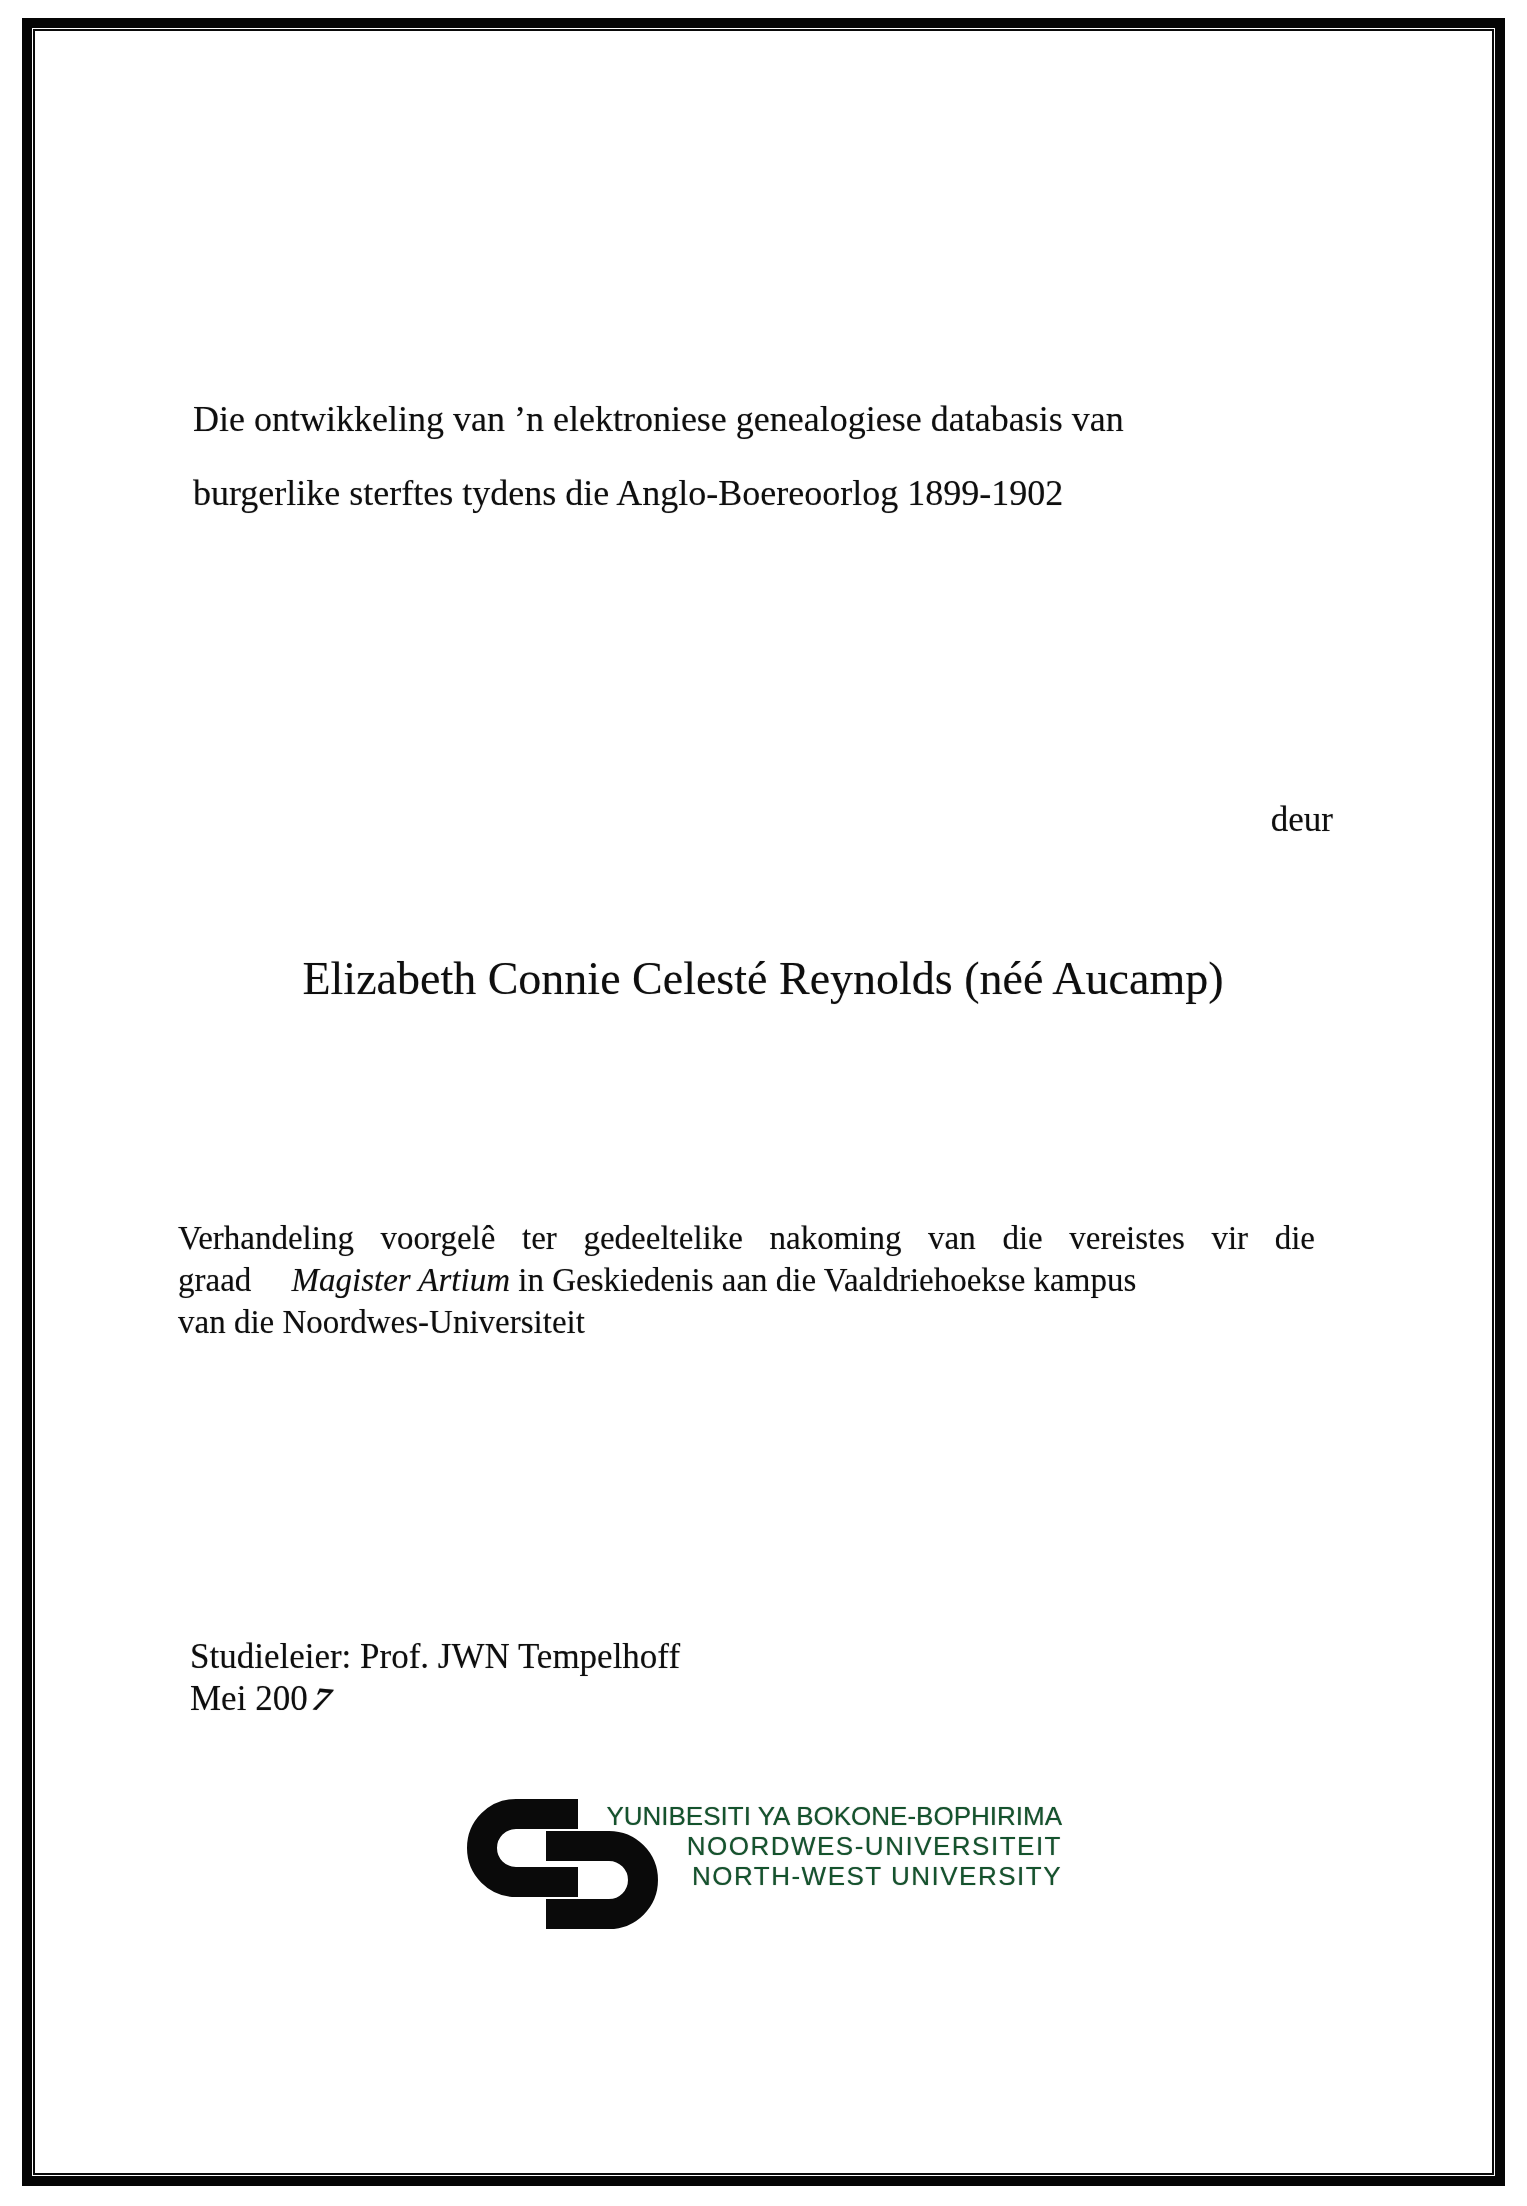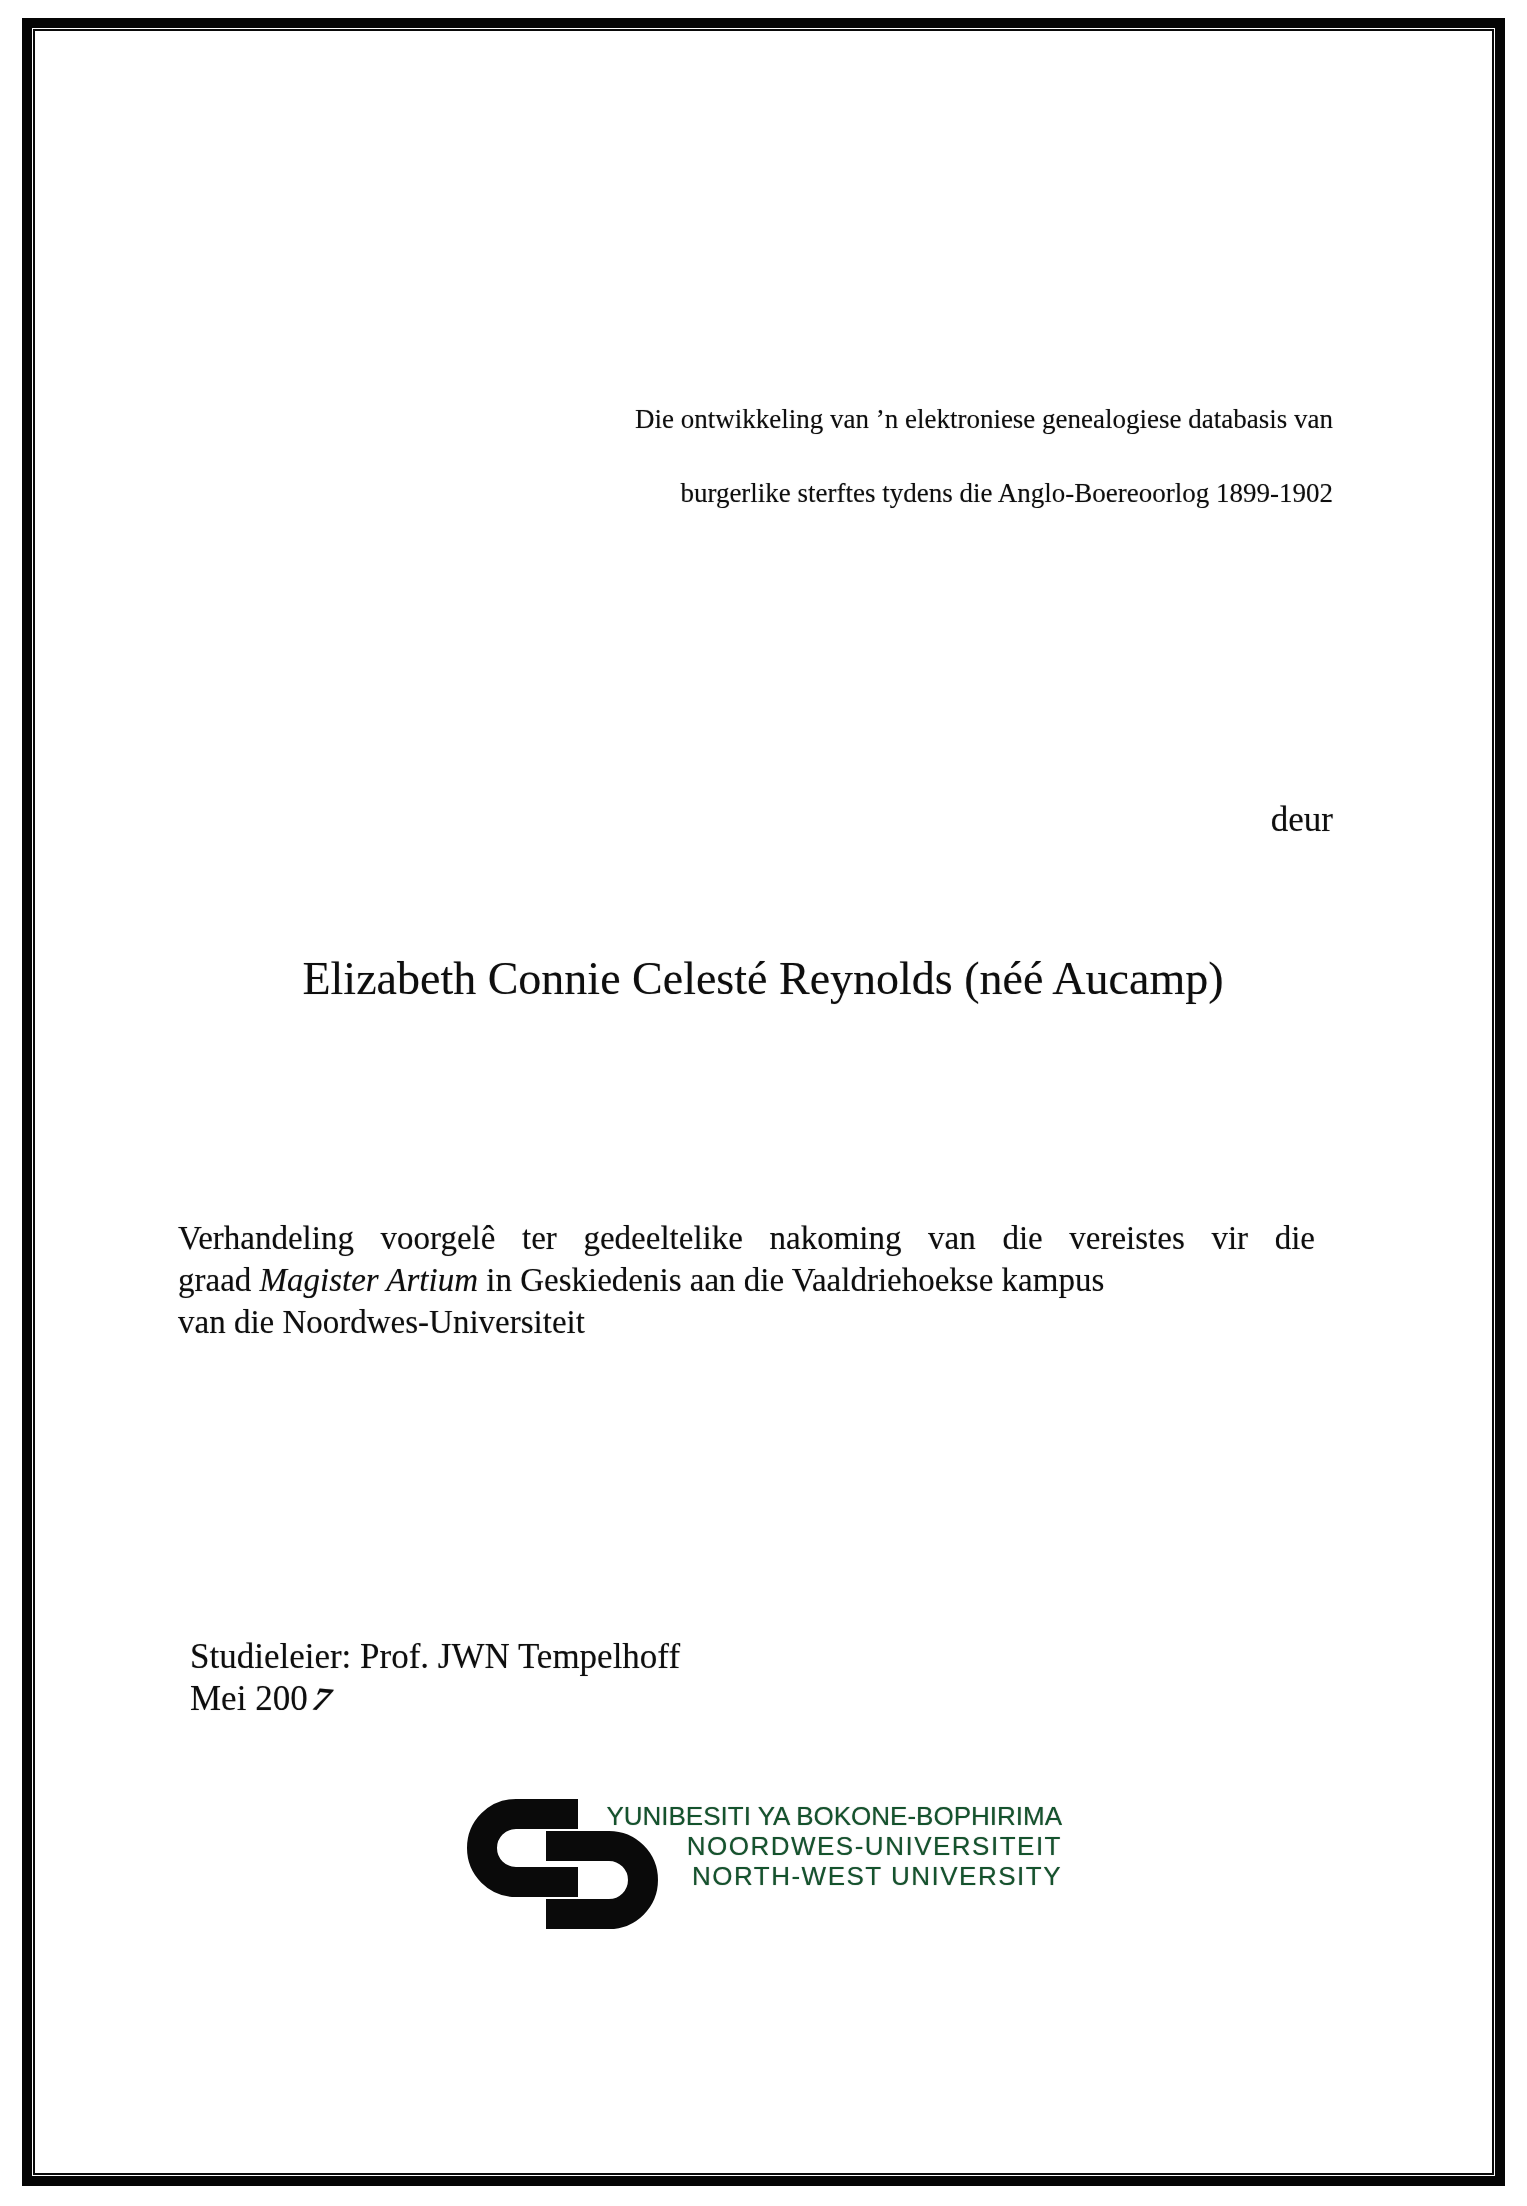--- a/index.html
+++ b/index.html
@@ -32,22 +32,22 @@
     border: 2px solid #0a0a0a;
   }
   .serif-text {
     text-shadow: 0 0 1px rgba(0,0,0,0.35);
   }
   .title-block {
     position: absolute;
     left: 193px;
     top: 382px;
     width: 1140px;
-    text-align: right;
-    font-size: 27px;
+    text-align: left;
+    font-size: 36px;
     line-height: 74px;
   }
   .deur-line {
     position: absolute;
     left: 193px;
     top: 800px;
     width: 1140px;
     text-align: right;
     font-size: 35px;
   }
@@ -64,21 +64,21 @@
     left: 178px;
     top: 1217px;
     width: 1137px;
     font-size: 33px;
     line-height: 42px;
   }
   .line-justified {
     text-align: justify;
     text-align-last: justify;
   }
-  .italic { font-style: italic; }
+  .italic { font-style: italic; margin-left: 32px; }
   .supervisor-block {
     position: absolute;
     left: 190px;
     top: 1636px;
     font-size: 35px;
     line-height: 42px;
   }
   .seven-glyph {
     display: inline-block;
     transform: skewX(-18deg) rotate(5deg) scaleY(0.92);

